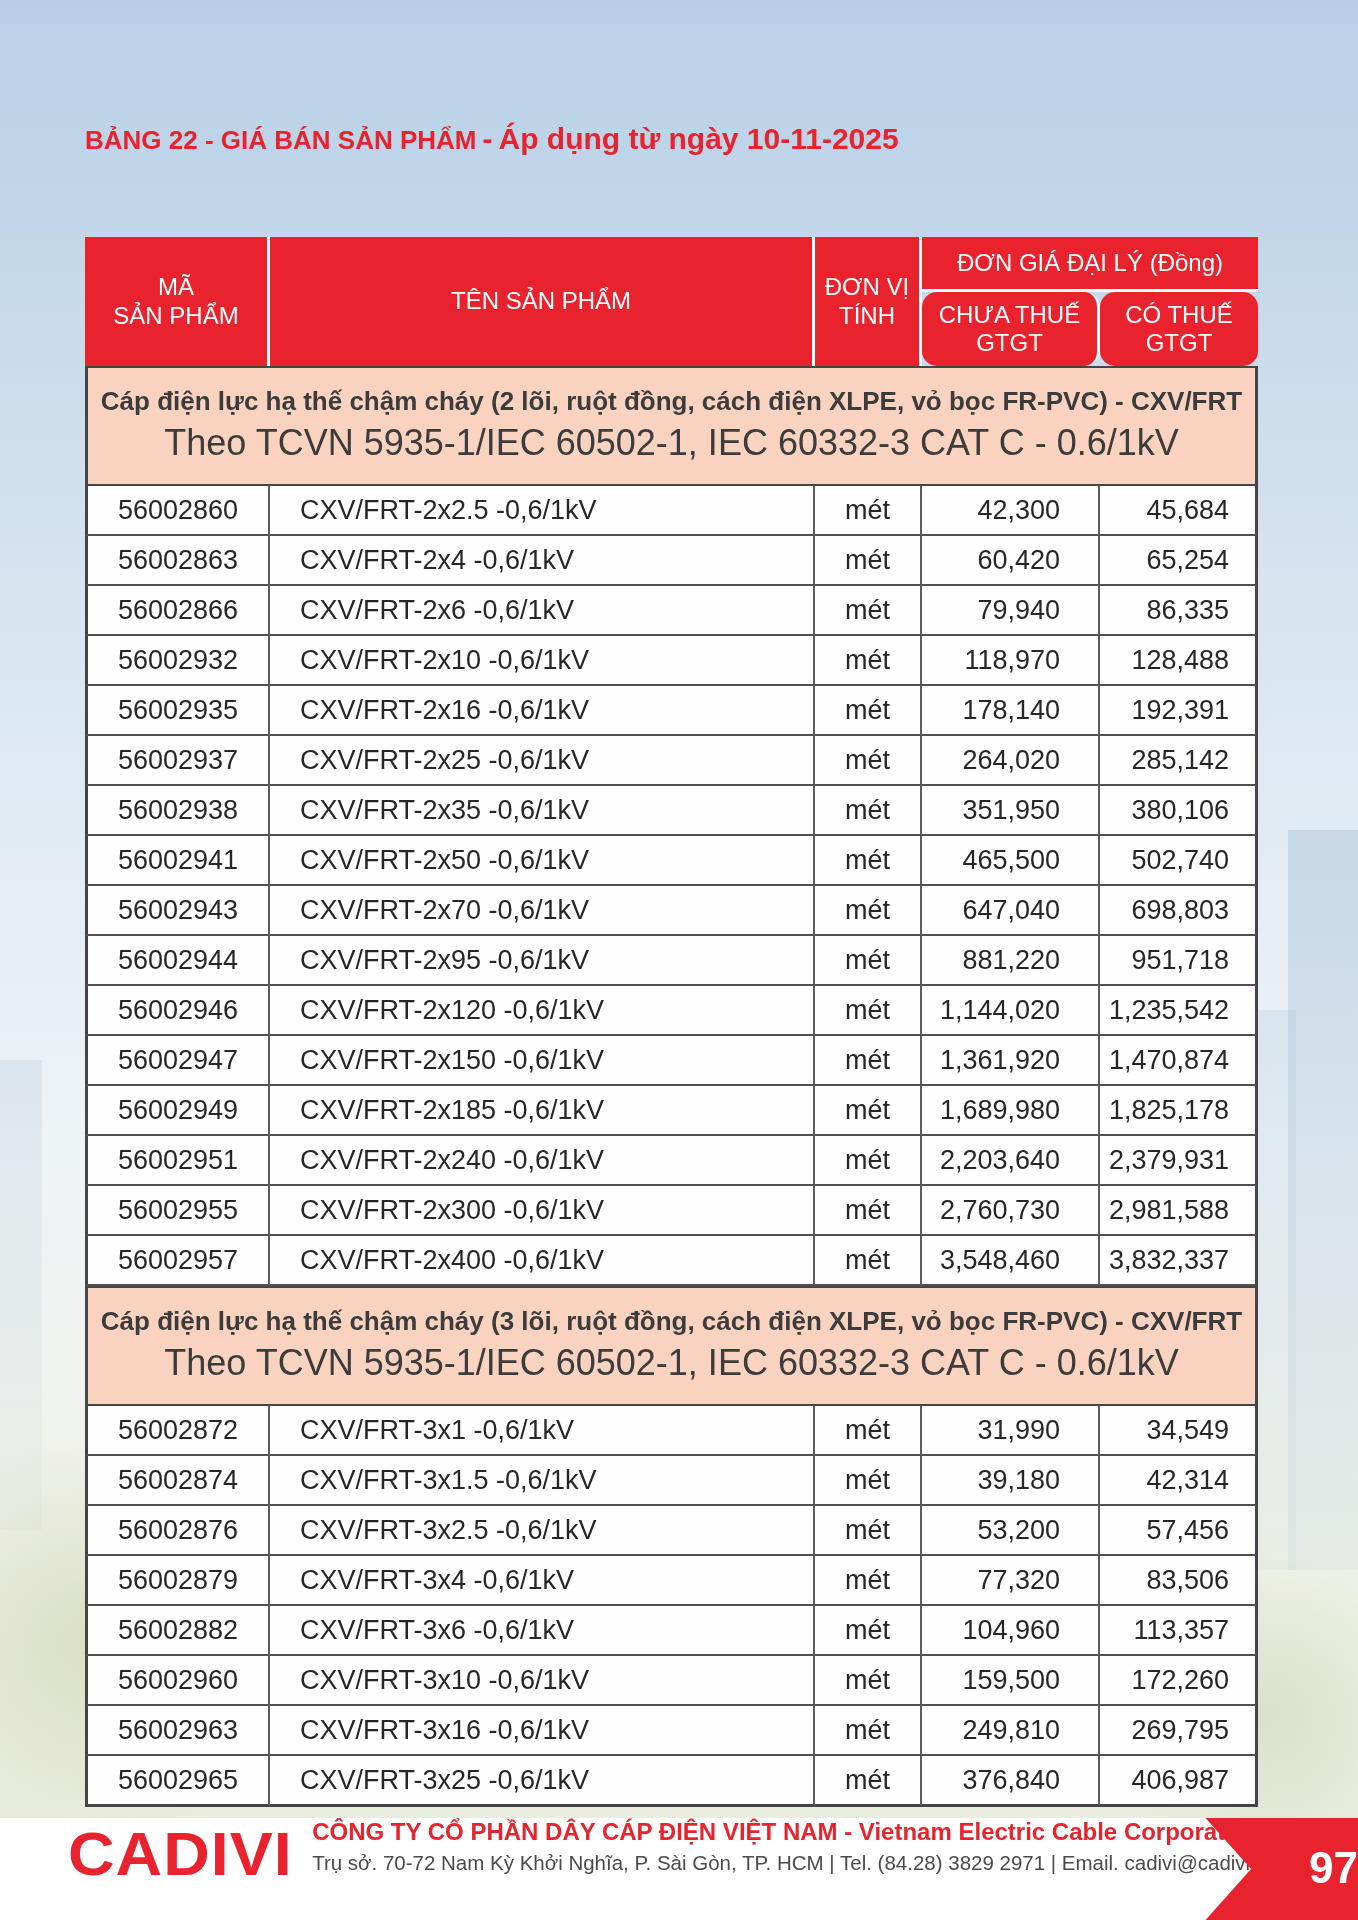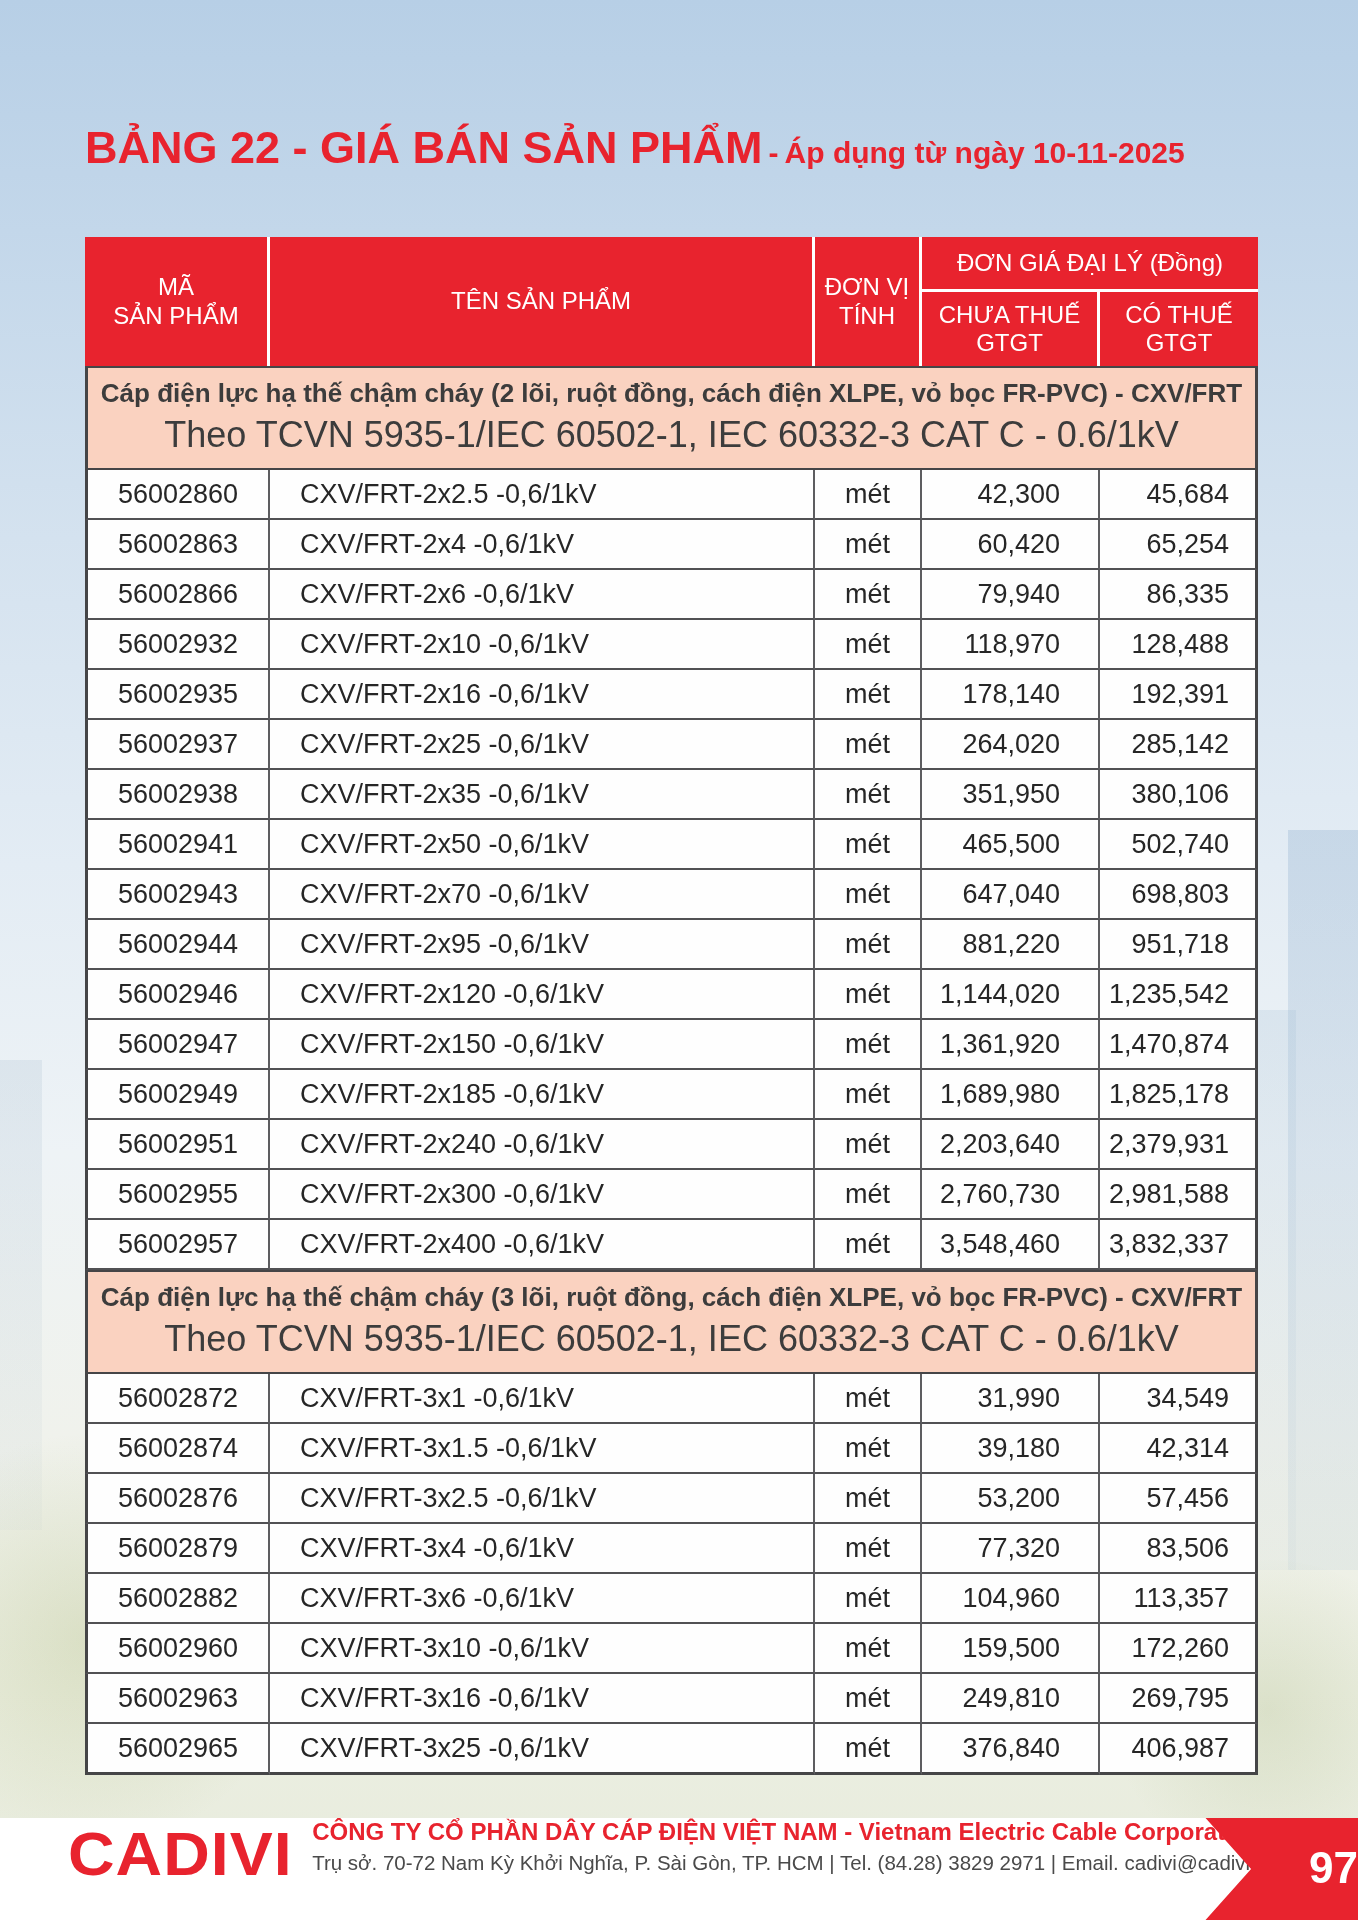--- a/index.html
+++ b/index.html
@@ -27,58 +27,58 @@
     background: radial-gradient(circle, rgba(150,165,85,.22), rgba(150,165,85,0) 70%); }
   .green-br { right:-80px; top:1560px; width:340px; height:300px; border-radius:50%;
     background: radial-gradient(circle, rgba(140,160,90,.18), rgba(140,160,90,0) 70%); }
 
   
   .title {
     position:absolute; left:85px; top:122px; width:1180px;
     display:flex; align-items:baseline; white-space:nowrap;
     color:#e8232e;
   }
-  .t-main { font-size:45px; font-weight:bold; letter-spacing:0; }
+  .t-main { font-size:26px; font-weight:bold; letter-spacing:0; }
   .t-sep  { font-size:30px; font-weight:bold; padding:0 6px; }
   .t-sub  { font-size:30px; font-weight:bold; }
 
   
   table.price {
     position:absolute; left:85px; top:237px;
     width:1173px; table-layout:fixed;
     border-spacing:0; border-collapse:separate;
   }
   thead th {
     background:#e8232e; color:#ffffff;
     font-weight:normal; font-size:24px; line-height:1.18;
     white-space:pre-line; text-align:center; vertical-align:middle;
     padding:4px 2px;
   }
   th.h-sep   { border-right:3px solid #ffffff; }
   th.h-group { border-bottom:3px solid #ffffff; height:44px; }
-  thead tr.h-sub th { height:66px; }
+  thead tr.h-sub th { height:66px;border-radius:15px; }
 
   tbody td {
     background:#fefefe; color:#262626;
     font-size:27px; height:48px; padding:0;
     border-bottom:2px solid #515154; border-right:2px solid #5d5d60;
     vertical-align:middle;
   }
   tbody td.c0 { border-left:3px solid #454547; text-align:center; }
   tbody td.c1 { text-align:left; padding-left:30px; }
   tbody td.c2 { text-align:center; }
   tbody td.c3 { text-align:right; padding-right:38px; }
   tbody td.c4 { text-align:right; padding-right:26px; border-right:3px solid #454547;margin-top:20px; }
   tbody tr:last-child td { border-bottom:3px solid #454547; }
 
   tr.section-row td {
     background:#fad2c0; color:#3c3c3c;
     border-left:3px solid #454547; border-right:3px solid #454547;
     border-top:2px solid #454547; border-bottom:2px solid #454547;
-    height:84px; text-align:center; vertical-align:middle; padding:8px 6px;
+    height:84px; text-align:center; vertical-align:middle; padding:16px 6px;
   }
   .sec-title { font-size:26px; font-weight:bold; line-height:1.35; }
   .sec-sub   { font-size:36px; font-weight:normal; line-height:1.35; }
 
   
   .footer-band {
     position:absolute; left:0; top:1818px; width:1336px; height:102px;
     background:#ffffff;
     display:flex; 
   }

